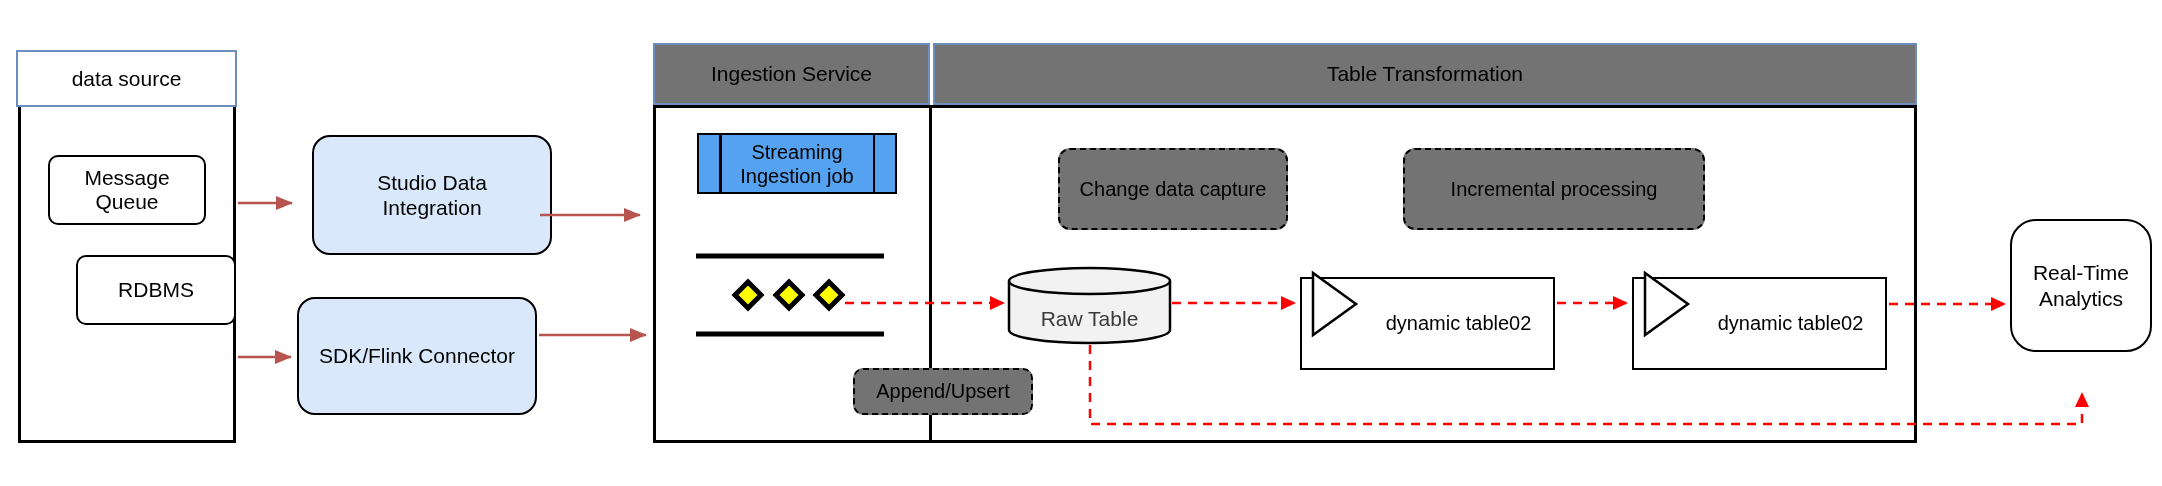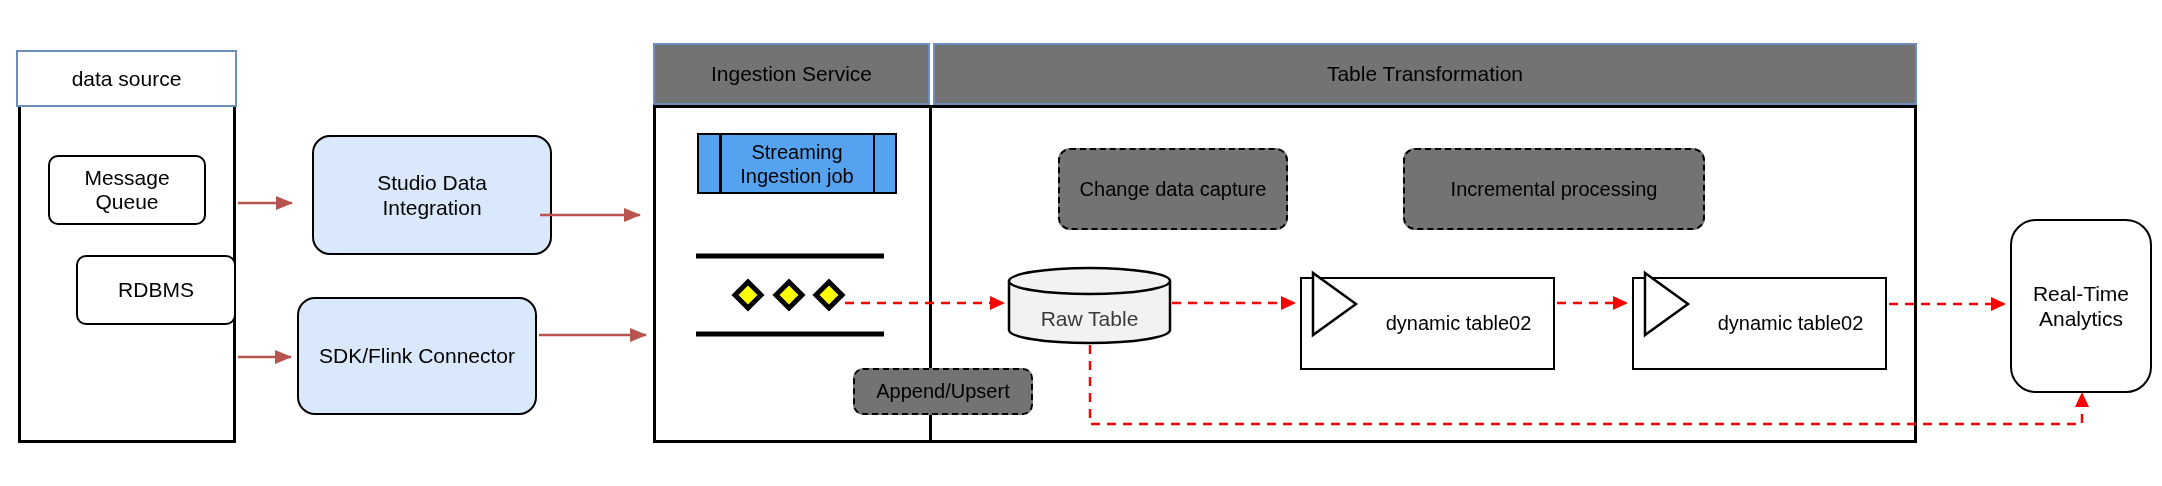--- a/index.html
+++ b/index.html
@@ -91,21 +91,21 @@
     <span>Append/Upsert</span>
   </div>
 
   <div class="abs dyn-node" style="left:1300px;top:257px;width:255px;height:93px;">
     <span class="dyn-label">dynamic table02</span>
   </div>
   <div class="abs dyn-node" style="left:1632px;top:257px;width:255px;height:93px;">
     <span class="dyn-label">dynamic table02</span>
   </div>
 
-  <div class="abs sink-node center" style="left:2010px;top:219px;width:142px;height:174px;">
+  <div class="abs sink-node center" style="left:2010px;top:219px;width:142px;height:133px;">
     <span class="wrap-narrow" style="width:110px;">Real-Time Analytics</span>
   </div>
 
   <svg id="shapes" width="2162" height="486" viewBox="0 0 2162 486">
     <defs>
       <marker id="mBrick" markerUnits="userSpaceOnUse" markerWidth="20" markerHeight="16" refX="16" refY="7" orient="auto">
         <path d="M0,0 L17,7 L0,14 Z" fill="#b85450"></path>
       </marker>
       <marker id="mRed" markerUnits="userSpaceOnUse" markerWidth="18" markerHeight="16" refX="13" refY="7" orient="auto">
         <path d="M0,0 L15,7 L0,14 Z" fill="#ff0000"></path>

